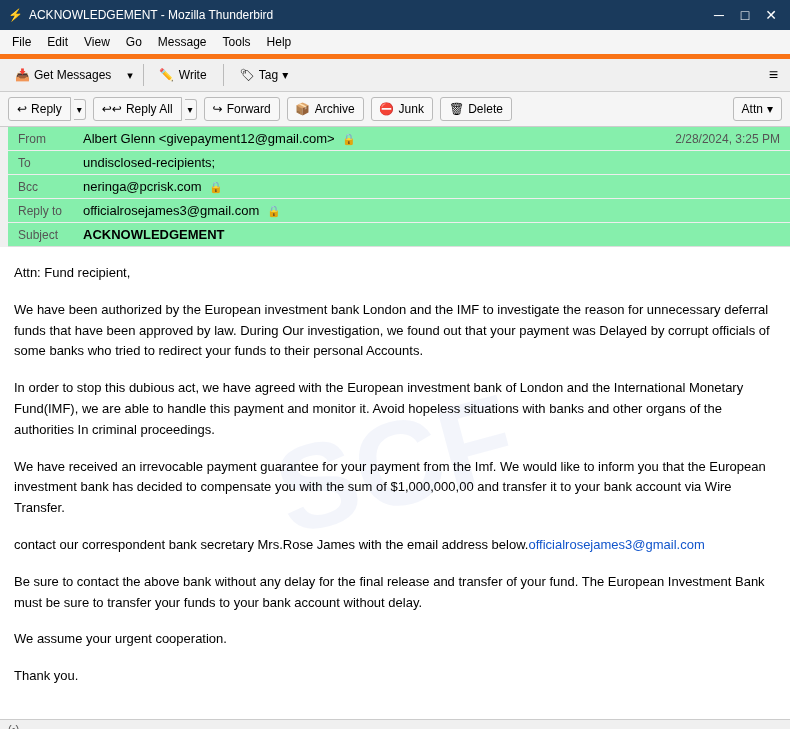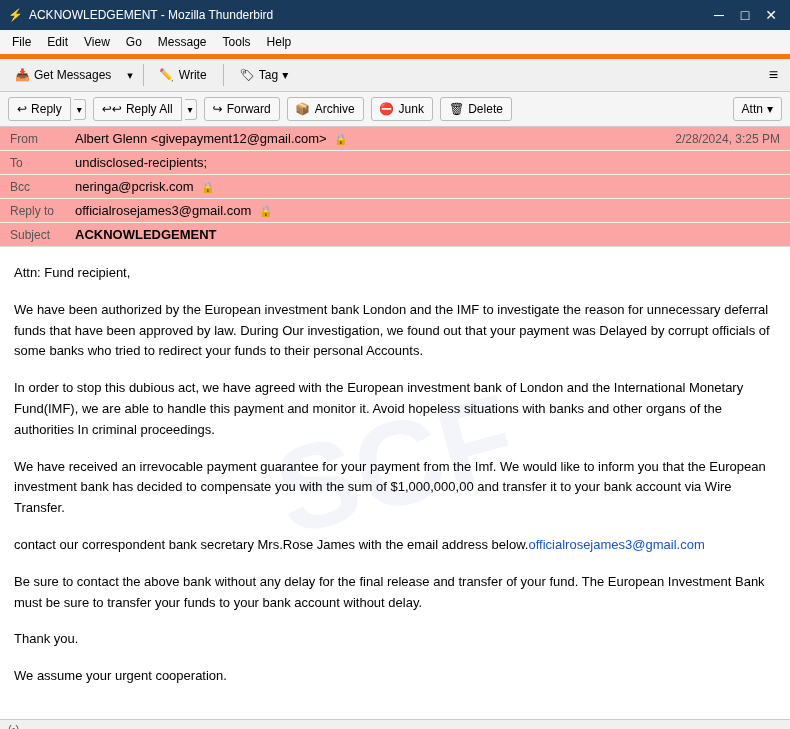--- a/index.html
+++ b/index.html
@@ -72,23 +72,24 @@
       cursor: pointer; font-size: 12px; background: #f8f8f8;
     }
     .action-dropdown {
       padding: 4px 3px; border: 1px solid #bbb; border-left: none;
       border-radius: 0 3px 3px 0; cursor: pointer; font-size: 10px; background: #f8f8f8;
     }
     .action-spacer { flex: 1; }
 
     
     .email-header {
-      background: #fca5a5;
+      background: #86efac;
       border-bottom: 1px solid #ddd;
       padding: 0;
+      margin-left: 8px;
     }
     .header-row {
       display: flex;
       align-items: baseline;
       padding: 4px 10px;
       border-bottom: 1px solid #eee;
       font-size: 13px;
     }
     .header-row:last-child { border-bottom: none; }
     .header-label { color: #555; min-width: 65px; font-size: 12px; }
@@ -269,20 +270,20 @@
   <p>In order to stop this dubious act, we have agreed with the European investment bank of London and  the International Monetary Fund(IMF), we are able to handle this payment and monitor it. Avoid hopeless situations with banks and other organs of the authorities In criminal proceedings.</p>
 
   <p>We have received an irrevocable payment guarantee for your payment from the Imf. We would like to inform you that the European investment bank has decided to compensate you with the sum of $1,000,000,00 and transfer it to your bank account via Wire Transfer.</p>
 
   <p>
     <span>contact our correspondent bank secretary Mrs.Rose James with the email address below.</span><a href="#">officialrosejames3@gmail.com</a>
   </p>
 
   <p>Be sure to contact the above bank without any delay for the final release and transfer of your fund. The European Investment Bank must be sure to transfer your funds to your bank account without delay.</p>
 
+  <p>We assume your urgent cooperation.</p>
+
   <p>Thank you.</p>
-
-  <p>We assume your urgent cooperation.</p>
 </div>
 
 <div class="status-bar">
   <span>(•)</span>
 </div>
 
 </body></html>

